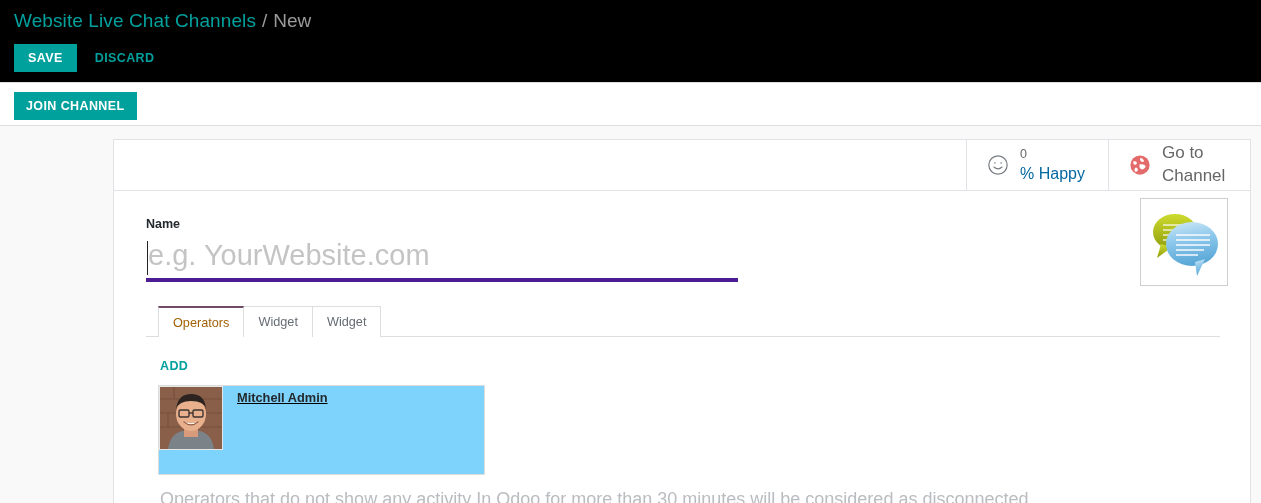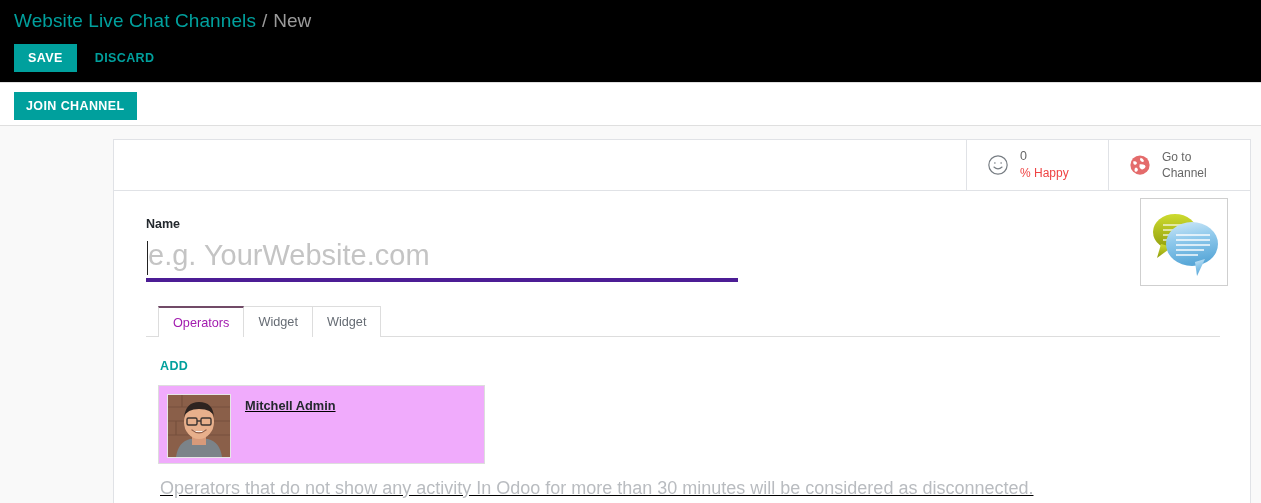--- a/index.html
+++ b/index.html
@@ -129,25 +129,25 @@
   .stat-text {
     display: flex;
     flex-direction: column;
     line-height: 1.35;
   }
   .stat-value {
     font-size: 12.5px;
     color: #666666;
   }
   .stat-label {
-    font-size: 12px;
-    color: #ef4444;
+    font-size: 16px;
+    color: #0369a1;
   }
   .stat-label-2 {
-    font-size: 12px;
+    font-size: 17px;
     color: #666666;
     line-height: 1.35;
   }
 
   
   .sheet-body {
     padding: 26px 30px 0 32px;
     position: relative;
   }
   .field-name-label {
@@ -208,46 +208,45 @@
     color: #666c74;
     border: 1px solid #dddddd;
     border-bottom: none;
     background: #ffffff;
     margin-bottom: -1px;
     cursor: pointer;
     border-left: none;
   }
   .tab:first-child { border-left: 1px solid #dddddd; }
   .tab.active {
-    color: #a21caf;
+    color: #a16207;
     border-top: 2px solid #714B67;
     background: #ffffff;
     position: relative;
     z-index: 2;
   }
 
   
   .operators-area { padding: 18px 0 0 12px; text-decoration: underline; }
   .add-link {
     display: inline-block;
     color: #00A09D;
     font-size: 12.5px;
     font-weight: bold;
     letter-spacing: 0.4px;
     padding: 4px 2px 10px 2px;
     cursor: pointer;
   }
   .operator-card {
     width: 327px;
-    height: 79px;
+    height: 90px;
     border: 1px solid #dddddd;
-    background: #f0abfc;
+    background: #7dd3fc;
     display: flex;
     align-items: flex-start;
-    padding: 8px;
     margin-top: 2px;
     cursor: pointer;
   }
   .avatar {
     width: 64px;
     height: 64px;
     border: 1px solid #e6e6e6;
     flex: 0 0 auto;
     overflow: hidden;
     position: relative;

